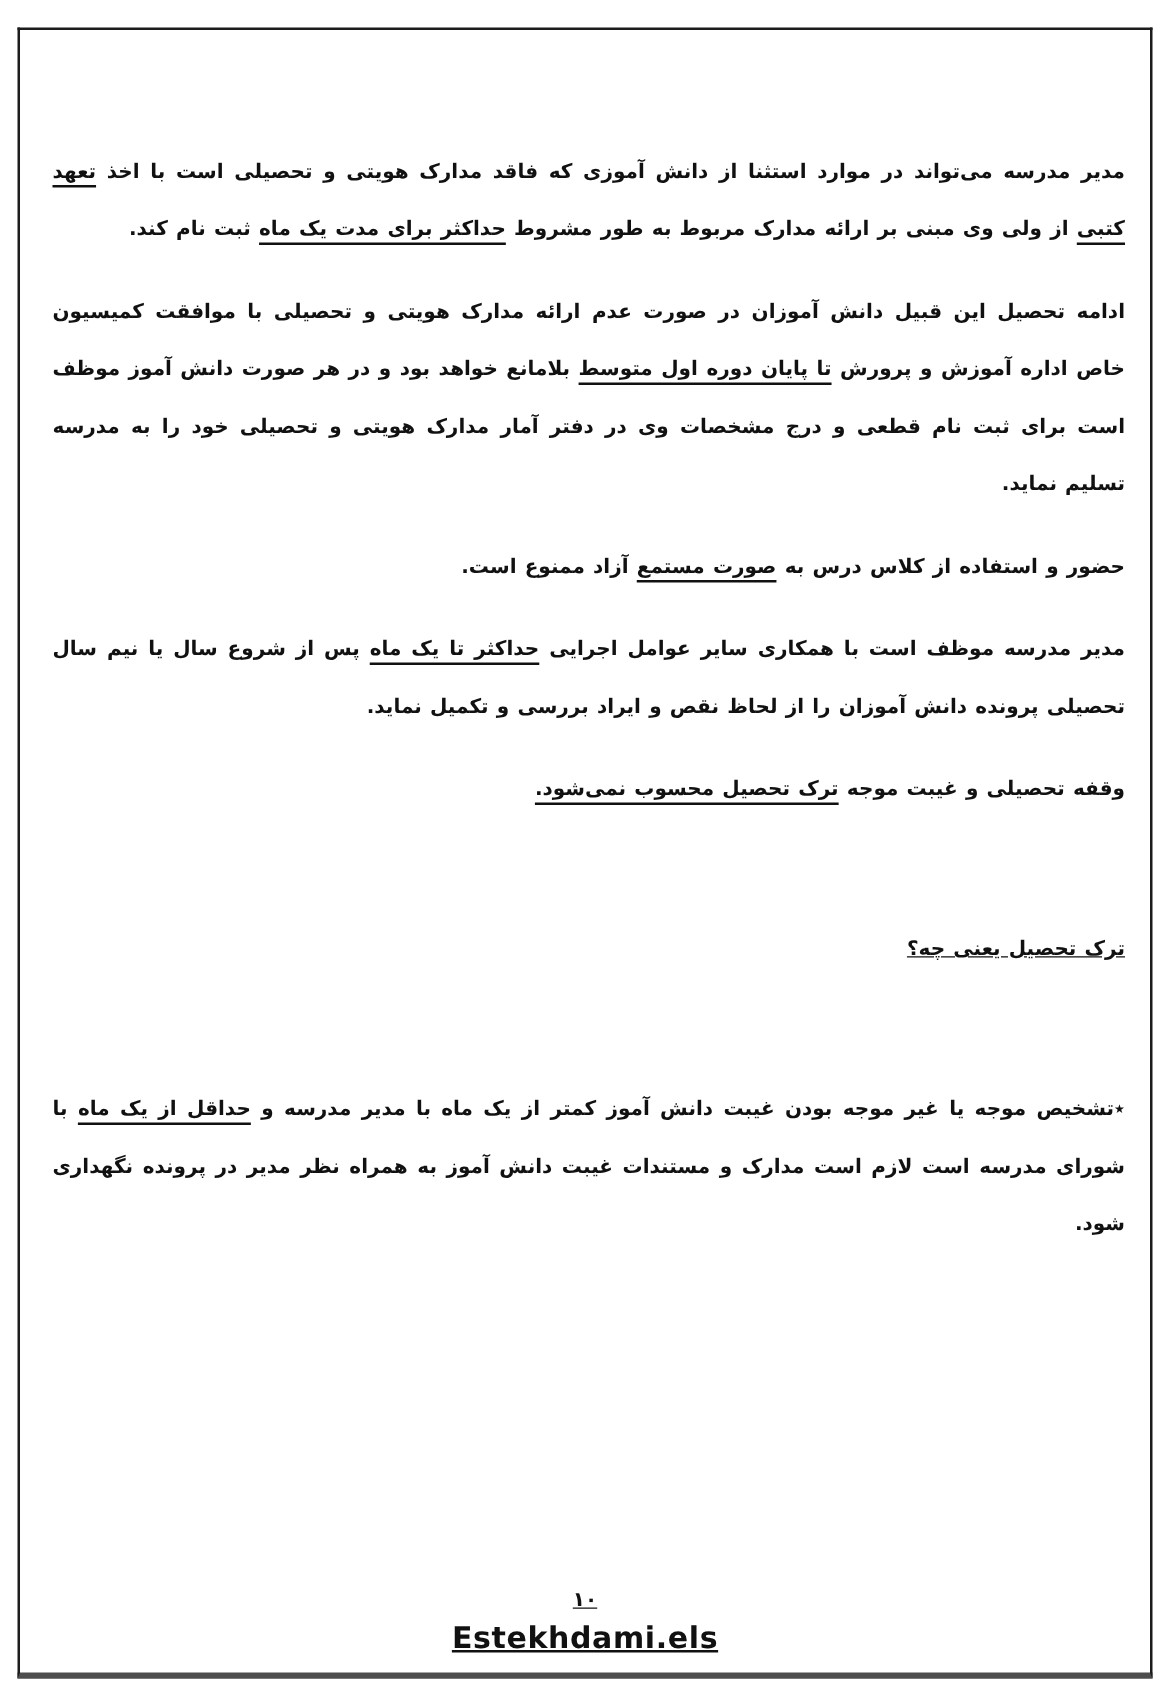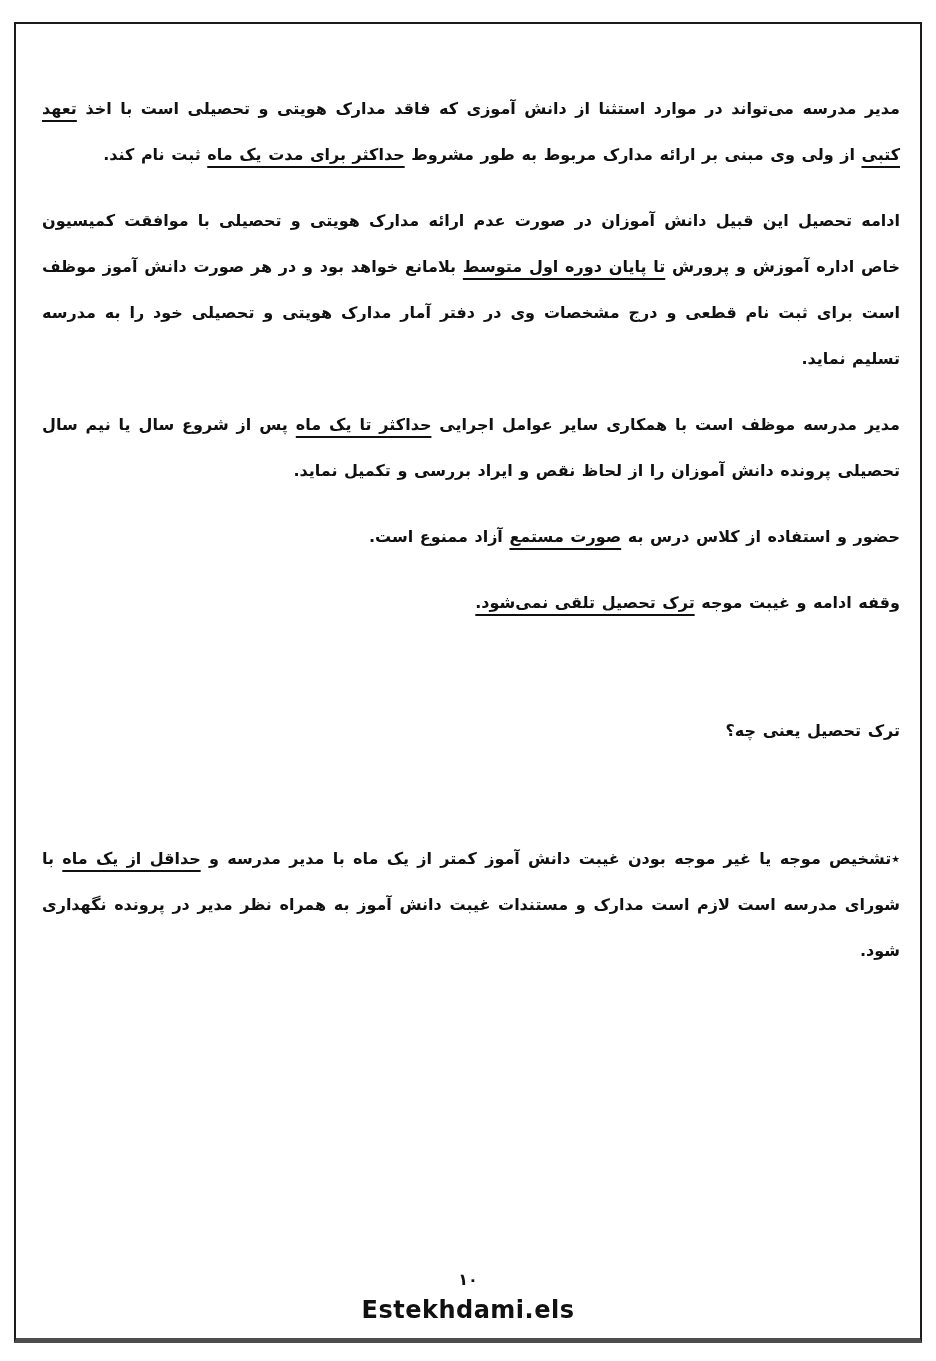--- a/index.html
+++ b/index.html
@@ -17,75 +17,77 @@
     top: 22px;
     width: 908px;
     height: 1321px;
     box-sizing: border-box;
     border: 2px solid #1c1c1c;
     border-bottom: 5px solid #4d4d4d;
     background: #ffffff;
   }
   .content {
     direction: rtl;
-    padding: 62px 20px 0 26px;
+    padding: 90px 20px 0 26px;
     color: #111111;
     font-weight: bold;
     font-size: 16px;
   }
   .content p {
     margin: 0 0 20px 0;
     line-height: 46px;
     text-align: justify;
     text-align-last: right;
     word-spacing: 1px;
   }
   .content p.h {
     text-align: center;
     padding-left: 46px;
+    text-decoration: underline;
   }
   .content p.note {
     line-height: 46px;
   }
   .gap { height: 62px; }
   .u {
     text-decoration: underline;
     text-underline-offset: 6px;
     text-decoration-thickness: 1.5px;
   }
   .footer {
     position: absolute;
     left: 0;
     right: 0;
     bottom: 14px;
     text-align: center;
     color: #111111;
+    text-decoration: underline;
   }
   .pagenum {
     font-size: 16px;
     font-weight: bold;
     direction: rtl;
     margin-bottom: 7px;
   }
   .brand {
     font-size: 24px;
     font-weight: bold;
     letter-spacing: 0.5px;
   }
 </style>
 </head>
 <body>
 
 <div class="page">
   <div class="content" id="doc-content">
       <p class="p"><span>مدیر مدرسه می‌تواند در موارد استثنا از دانش آموزی که فاقد مدارک هویتی و تحصیلی است با اخذ </span><span class="u">تعهد کتبی</span><span> از ولی وی مبنی بر ارائه مدارک مربوط به طور مشروط </span><span class="u">حداکثر برای مدت یک ماه</span><span> ثبت نام کند.</span></p>
       <p class="p"><span>ادامه تحصیل این قبیل دانش آموزان در صورت عدم ارائه مدارک هویتی و تحصیلی با موافقت کمیسیون خاص اداره آموزش و پرورش </span><span class="u">تا پایان دوره اول متوسط</span><span> بلامانع خواهد بود و در هر صورت دانش آموز موظف است برای ثبت نام قطعی و درج مشخصات وی در دفتر آمار مدارک هویتی و تحصیلی خود را به مدرسه تسلیم نماید.</span></p>
+      <p class="p"><span>حضور و استفاده از کلاس درس به </span><span class="u">صورت مستمع</span><span> آزاد ممنوع است.</span></p>
       <p class="p"><span>مدیر مدرسه موظف است با همکاری سایر عوامل اجرایی </span><span class="u">حداکثر تا یک ماه</span><span> پس از شروع سال یا نیم سال تحصیلی پرونده دانش آموزان را از لحاظ نقص و ایراد بررسی و تکمیل نماید.</span></p>
-      <p class="p"><span>حضور و استفاده از کلاس درس به </span><span class="u">صورت مستمع</span><span> آزاد ممنوع است.</span></p>
-      <p class="p"><span>وقفه ادامه و غیبت موجه </span><span class="u">ترک تحصیل تلقی نمی‌شود.</span></p>
+      <p class="p"><span>وقفه تحصیلی و غیبت موجه </span><span class="u">ترک تحصیل محسوب نمی‌شود.</span></p>
       <div class="gap"></div>
       <p class="h"><span>ترک تحصیل یعنی چه؟</span></p>
       <div class="gap"></div>
       <p class="note"><span>٭تشخیص موجه یا غیر موجه بودن غیبت دانش آموز کمتر از یک ماه با مدیر مدرسه و </span><span class="u">حداقل از یک ماه</span><span> با شورای مدرسه است لازم است مدارک و مستندات غیبت دانش آموز به همراه نظر مدیر در پرونده نگهداری شود.</span></p>
     </div>
   <div class="footer">
     <div class="pagenum">۱۰</div>
     <div class="brand">Estekhdami.els</div>
   </div>
 </div>

